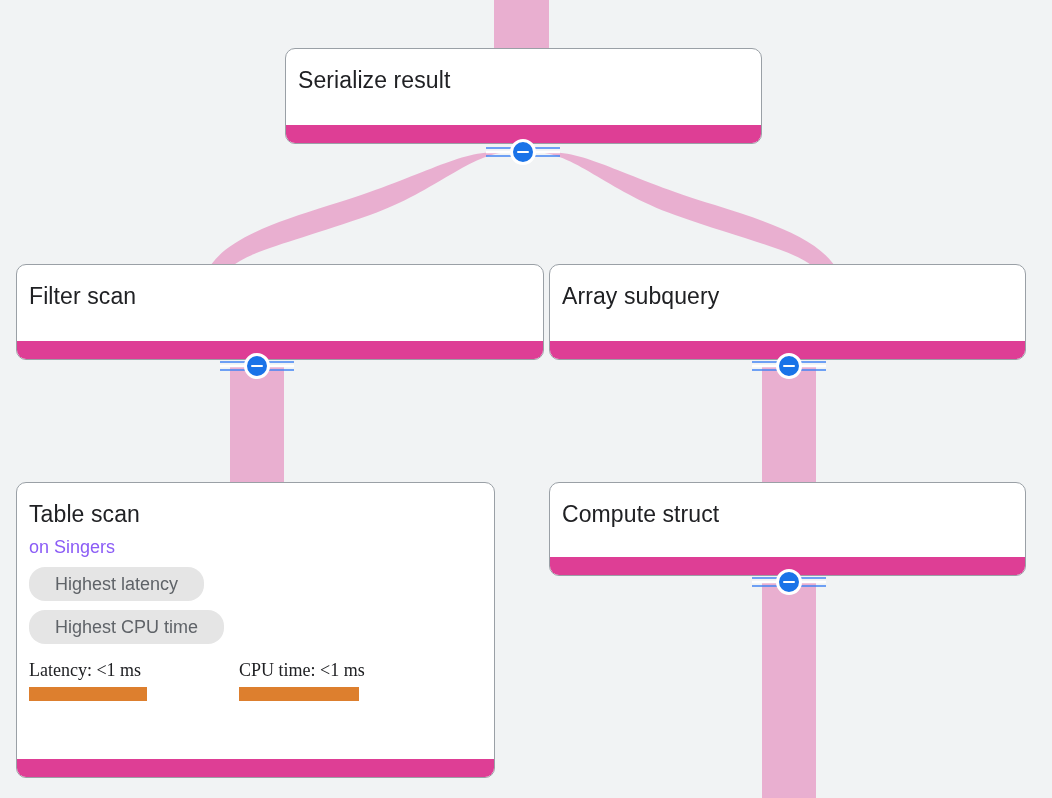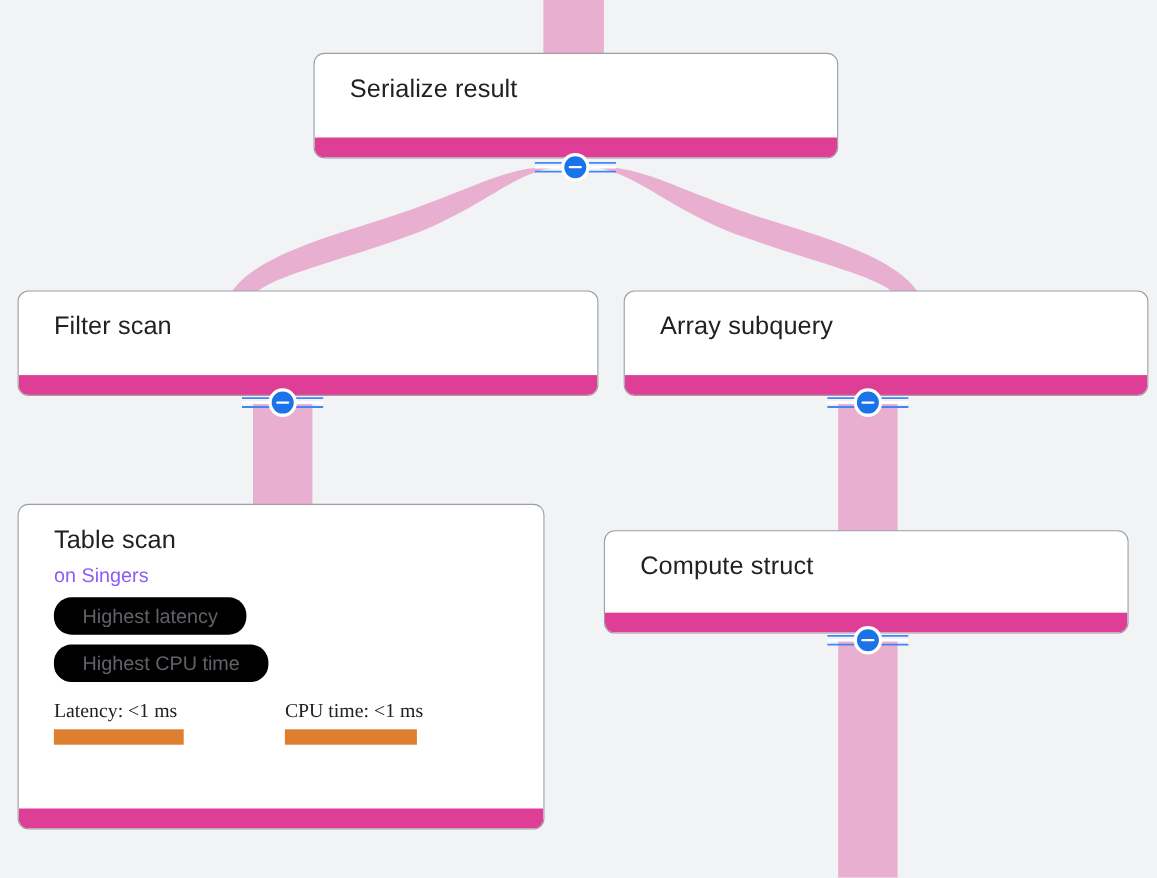--- a/index.html
+++ b/index.html
@@ -35,21 +35,21 @@
     background: #FFFFFF;
     border: 1px solid #9AA0A6;
     border-radius: 10px;
     box-sizing: border-box;
     overflow: hidden;
     display: flex;
     flex-direction: column;
   }
   .node-body {
     flex: 1 1 auto;
-    padding: 16px 20px 6px 32px;
+    padding: 16px 20px 6px 12px;
     box-sizing: border-box;
   }
   .node-title {
     font-size: 23px;
     line-height: 30px;
     color: #202124;
     letter-spacing: 0.1px;
     white-space: nowrap;
   }
   .node-subtitle {
@@ -57,21 +57,21 @@
     line-height: 24px;
     color: #8b5cf6;
     margin-top: 6px;
     white-space: nowrap;
   }
   .badges {
     margin-top: 8px;
   }
   .badge {
     display: inline-block;
-    background: #000000;
+    background: #e5e5e5;
     color: #5F6368;
     font-size: 18px;
     line-height: 22px;
     border-radius: 16px;
     padding: 6px 26px;
     margin-bottom: 9px;
     white-space: nowrap;
   }
   .metrics {
     margin-top: 6px;
@@ -173,28 +173,28 @@
     <div class="node-footer"></div>
   </div>
 
   <div class="node" style="left:16px; top:264px; width:528px; height:96px;">
     <div class="node-body">
       <div class="node-title">Filter scan</div>
     </div>
     <div class="node-footer"></div>
   </div>
 
-  <div class="node" style="left:549px; top:264px; width:477px; height:96px;margin-left:18px;">
+  <div class="node" style="left:549px; top:264px; width:477px; height:96px;">
     <div class="node-body">
       <div class="node-title">Array subquery</div>
     </div>
     <div class="node-footer"></div>
   </div>
 
-  <div class="node" style="left:16px; top:458px; width:479px; height:296px;">
+  <div class="node" style="left:16px; top:482px; width:479px; height:296px;">
     <div class="node-body">
       <div class="node-title">Table scan</div>
       <div class="node-subtitle">on Singers</div>
       <div class="badges">
         <div><span class="badge">Highest latency</span></div>
         <div><span class="badge">Highest CPU time</span></div>
       </div>
       <div class="metrics">
         <div class="metric">
           <div class="metric-label">Latency: &lt;1 ms</div>

